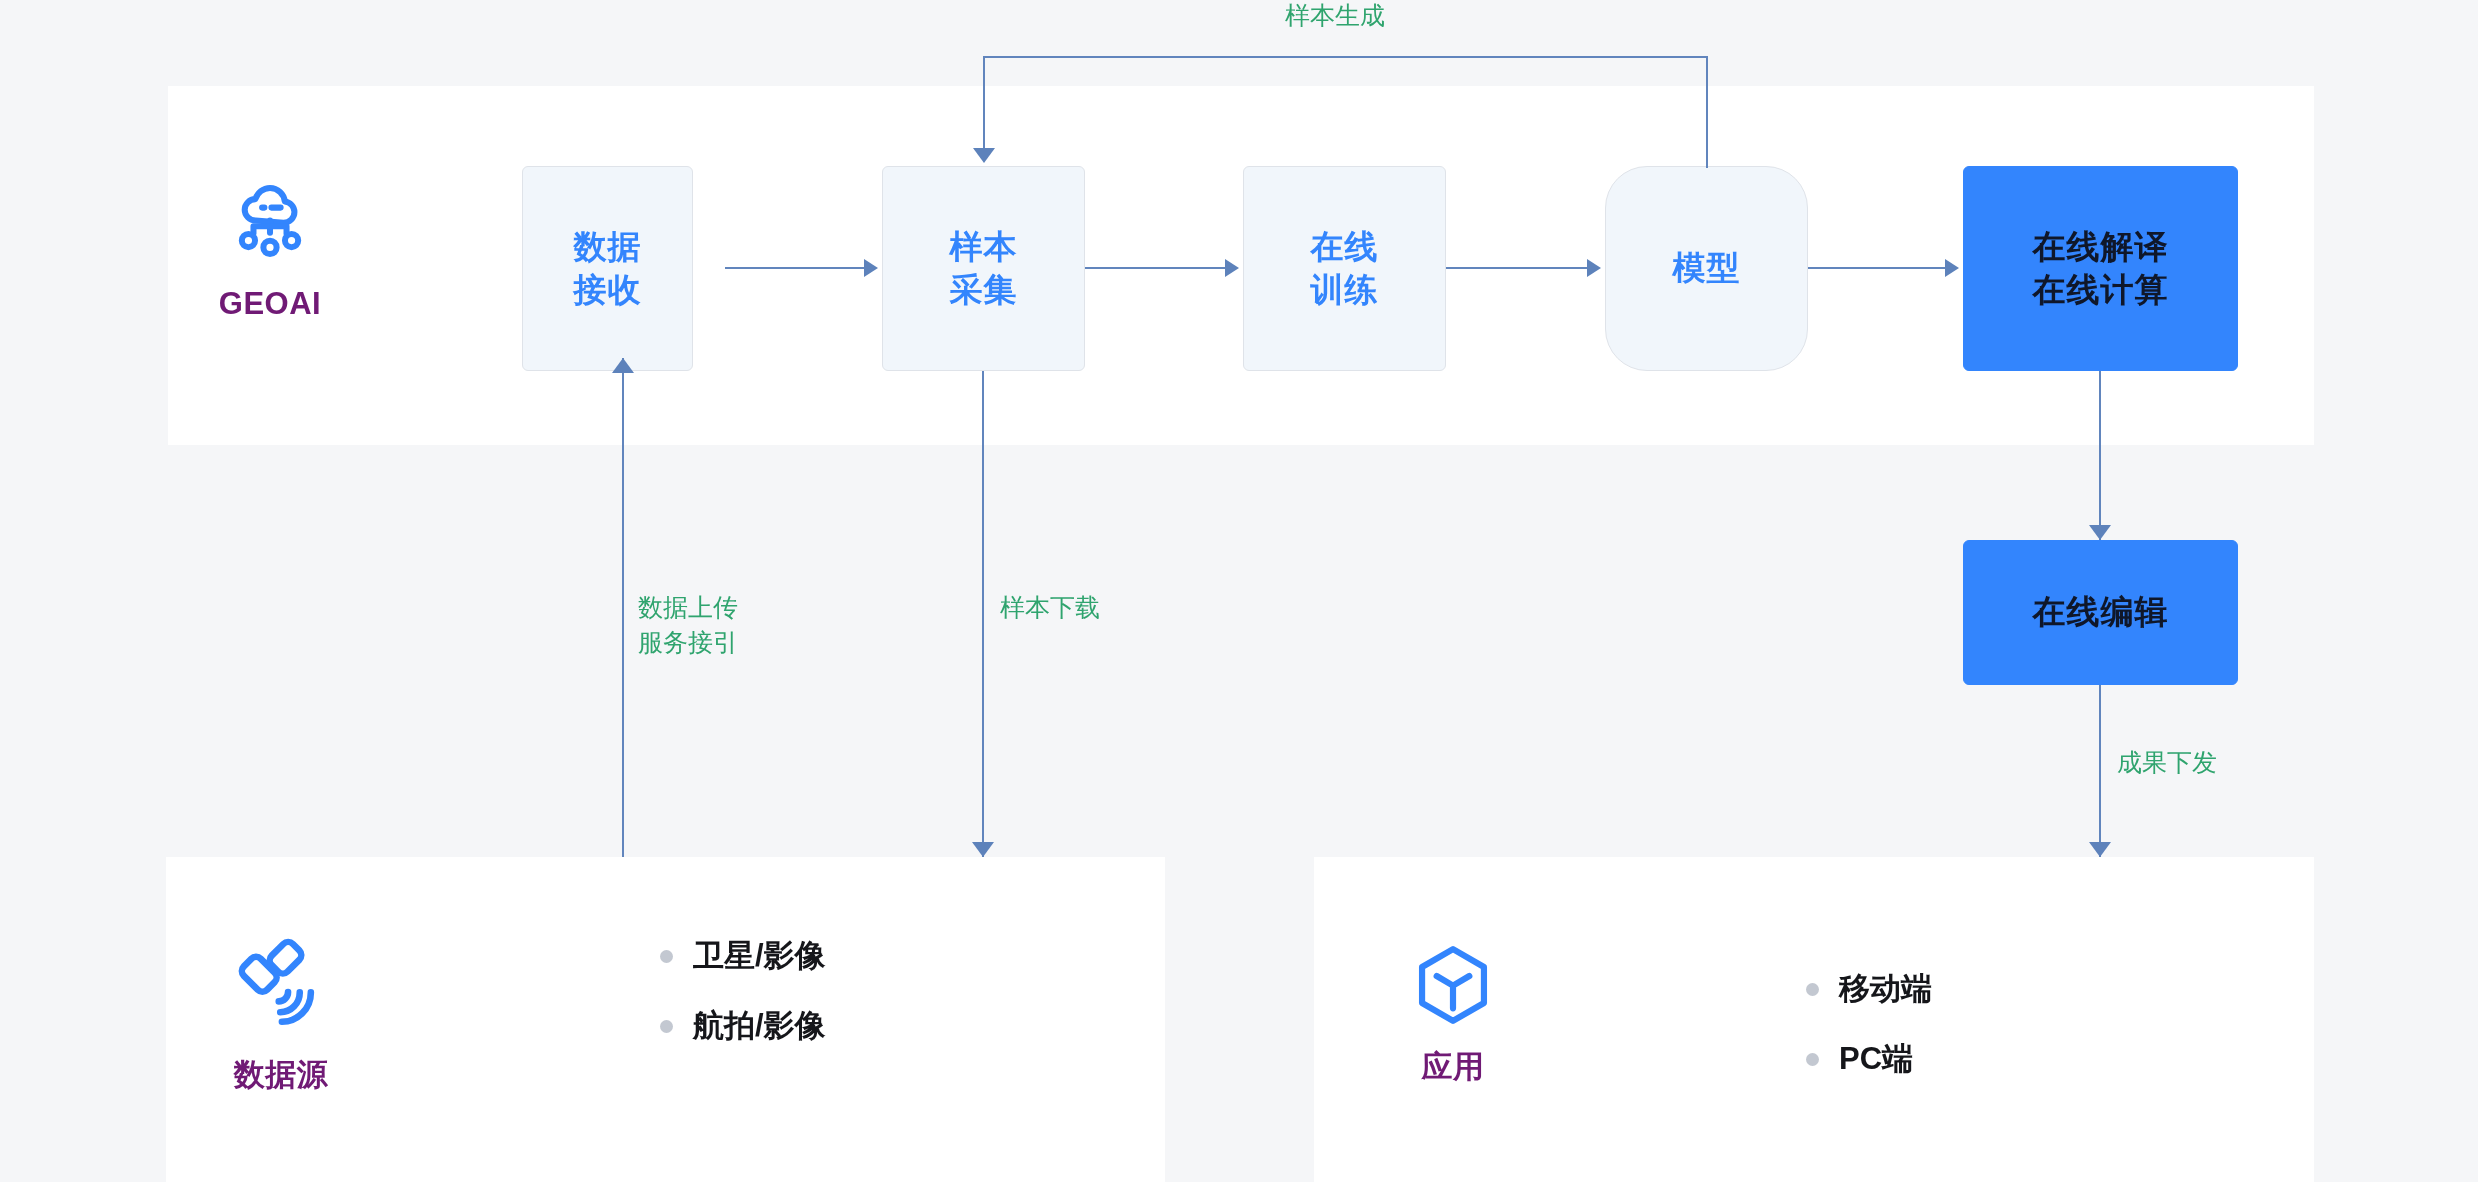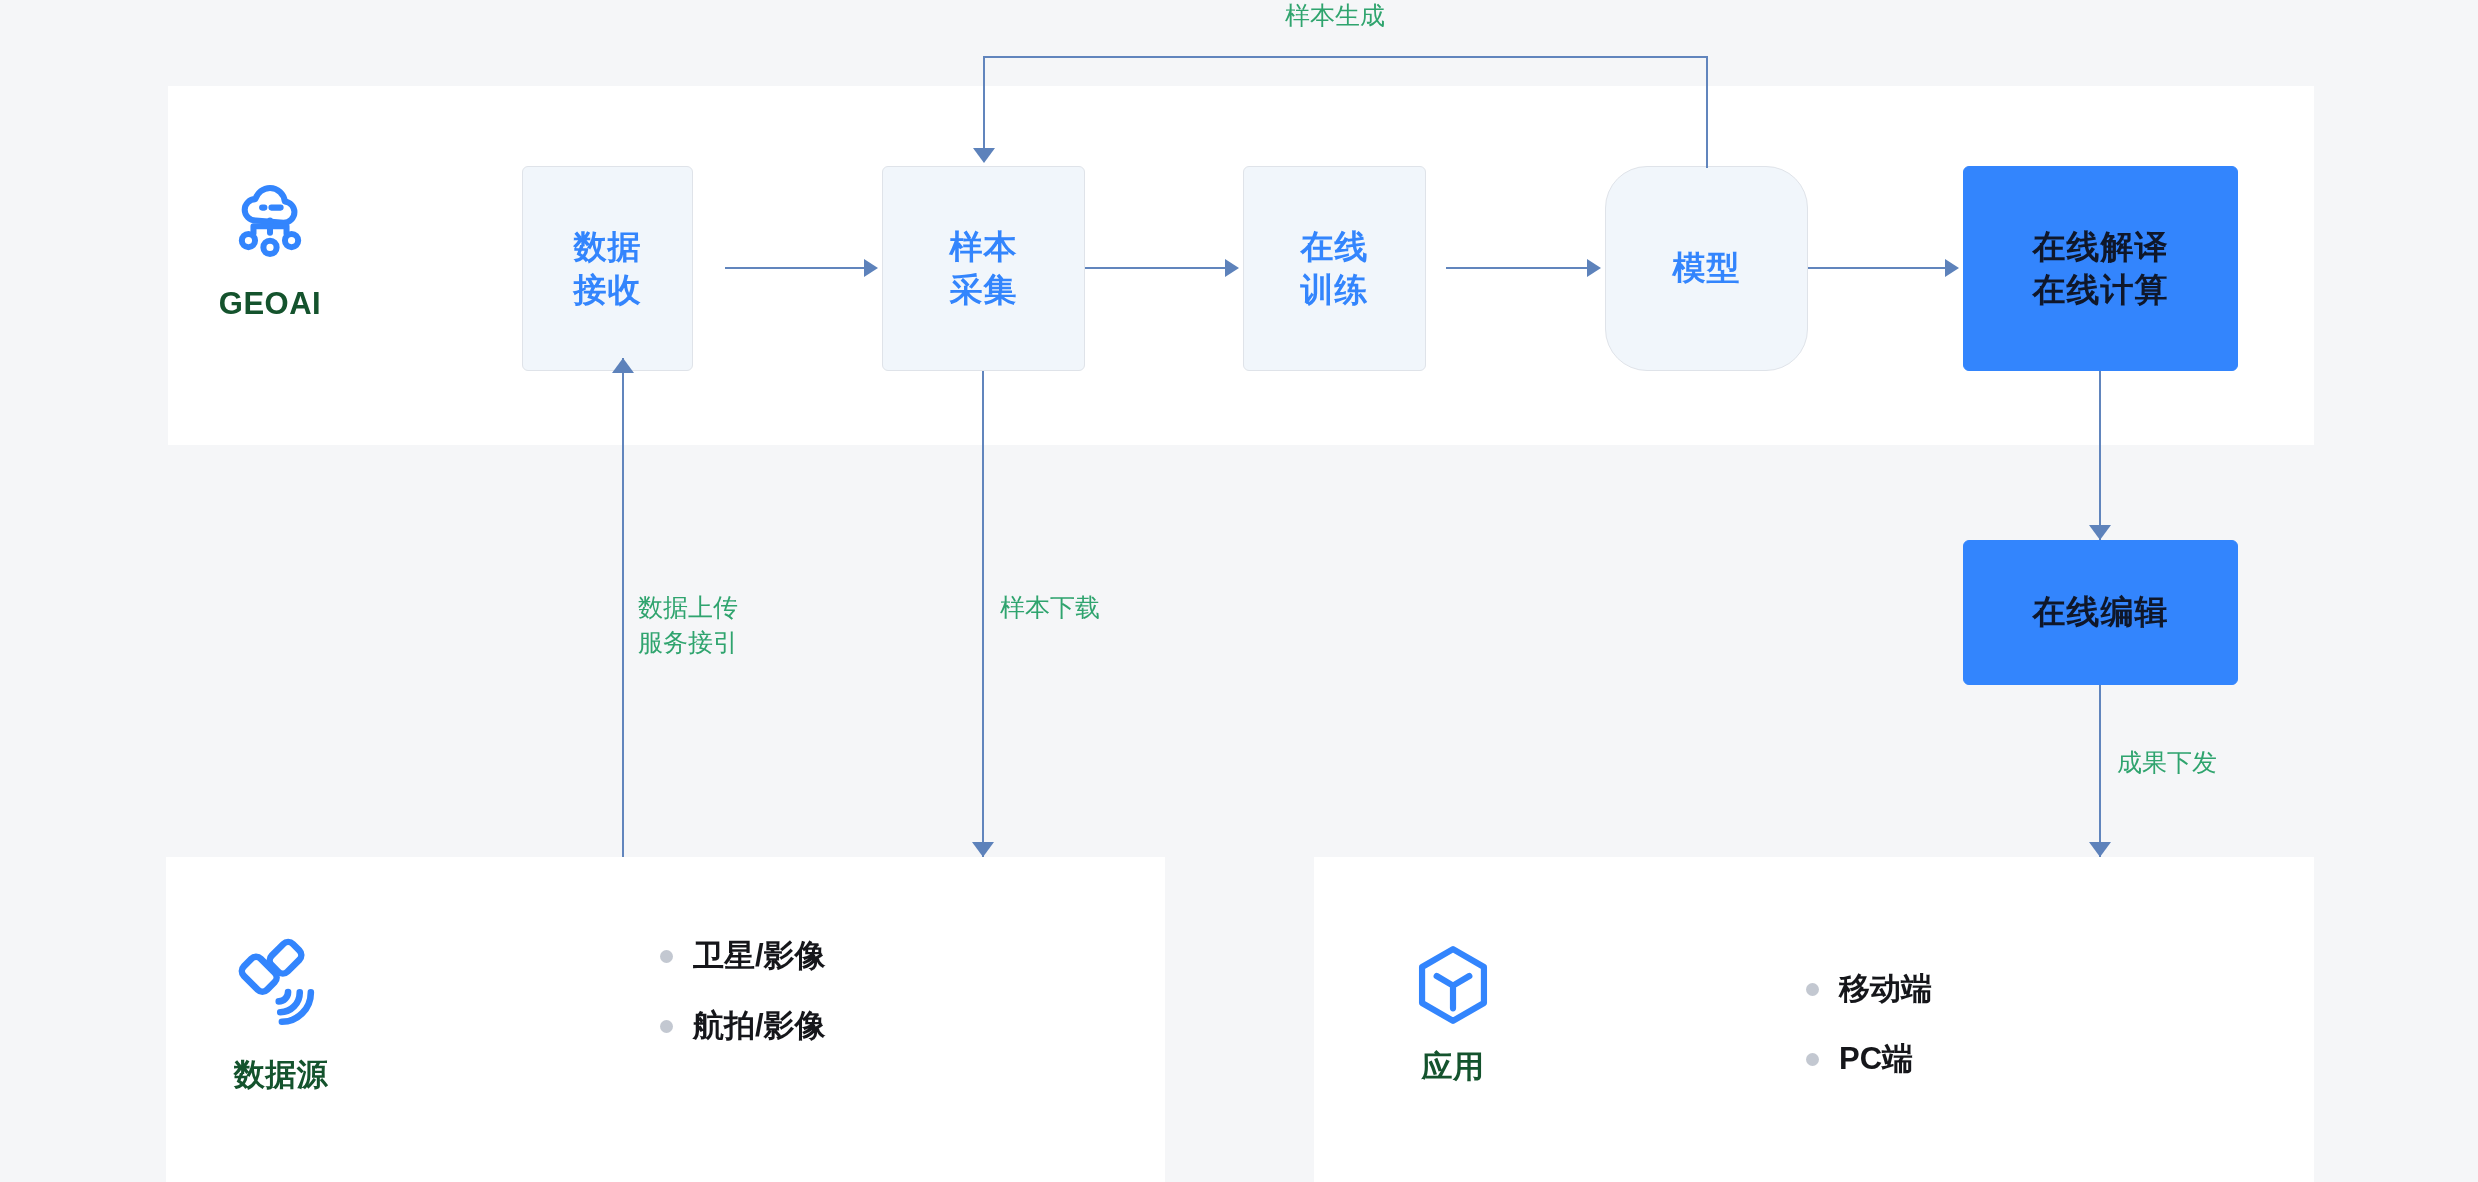--- a/index.html
+++ b/index.html
@@ -14,41 +14,41 @@
 
   
   .card { position:absolute; background:#ffffff; }
   #top-card     { left:168px;  top:86px;  width:2146px; height:359px; }
   #source-card  { left:166px;  top:857px; width:999px;  height:325px; }
   #app-card     { left:1314px; top:857px; width:1000px; height:325px; }
 
   
   .brand { position:absolute; display:flex; flex-direction:column;
            align-items:center; justify-content:flex-start; }
-  .brand-label { font-size:31px; font-weight:bold; color:#14532d;
+  .brand-label { font-size:31px; font-weight:bold; color:#701a75;
                  letter-spacing:.5px; margin-top:16px; white-space:nowrap; }
   #geoai-brand  { left:180px; top:178px; width:180px; }
   #source-brand { left:196px; top:930px; width:170px;gap:12px; }
   #app-brand    { left:1368px; top:940px; width:170px; }
 
   
   .node { position:absolute; display:flex; align-items:center;
           justify-content:center; text-align:center; }
   .node-light { background:#f1f6fb; border:1px solid #dfe3e9;
                 border-radius:6px; color:#3385fd; }
   .node-round { background:#f1f6fb; border:1px solid #dfe3e9;
                 border-radius:42px; color:#3385fd; }
   .node-solid { background:#3385fd; border:1px solid #3385fd;
                 border-radius:6px; color:#0f172a; }
   .node-text  { font-size:33px; font-weight:bold; line-height:1.30;
                 letter-spacing:1px; white-space:pre-line; }
 
   #node-receive { left:522px;  top:166px; width:171px; height:205px; }
   #node-sample  { left:882px;  top:166px; width:203px; height:205px; }
-  #node-train   { left:1243px; top:166px; width:183px; height:205px; }
+  #node-train   { left:1243px; top:166px; width:203px; height:205px; }
   #node-model   { left:1605px; top:166px; width:203px; height:205px; }
   #node-infer   { left:1963px; top:166px; width:275px; height:205px; }
   #node-edit    { left:1963px; top:540px; width:275px; height:145px; }
 
   
   .ln { position:absolute; background:#6185bd; }
   .lnh { height:2px; }
   .lnv { width:2px; }
   .arw { position:absolute; width:0; height:0; }
   .arw-r { border-top:9px solid transparent; border-bottom:9px solid transparent;

